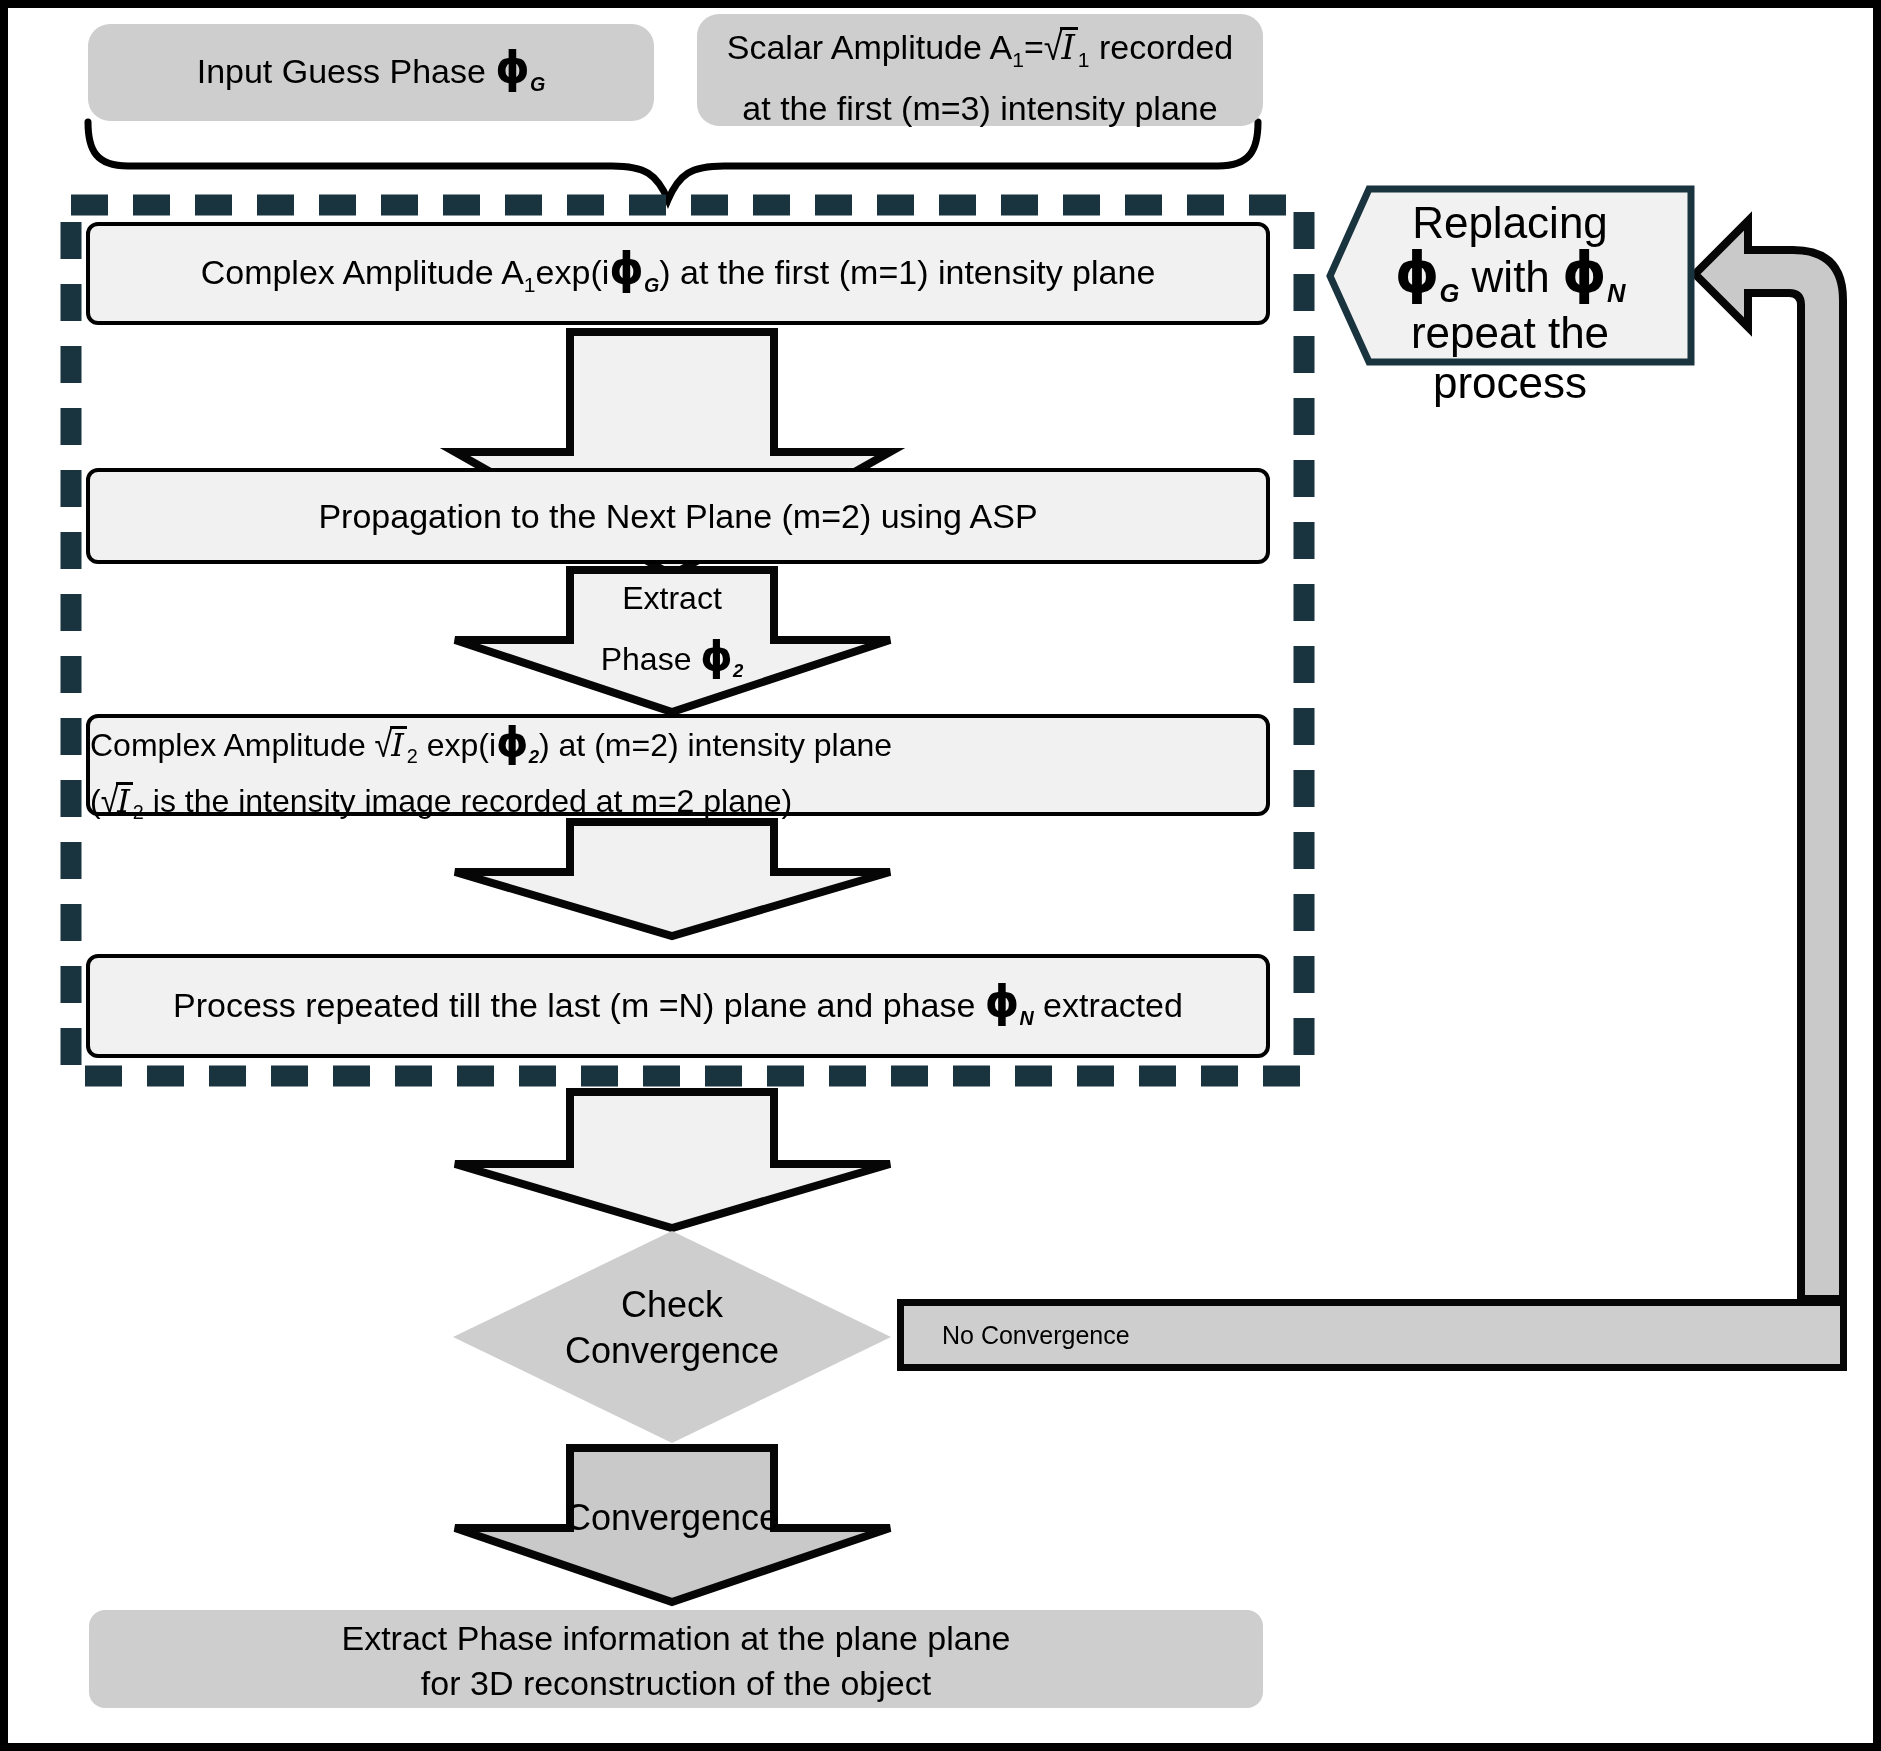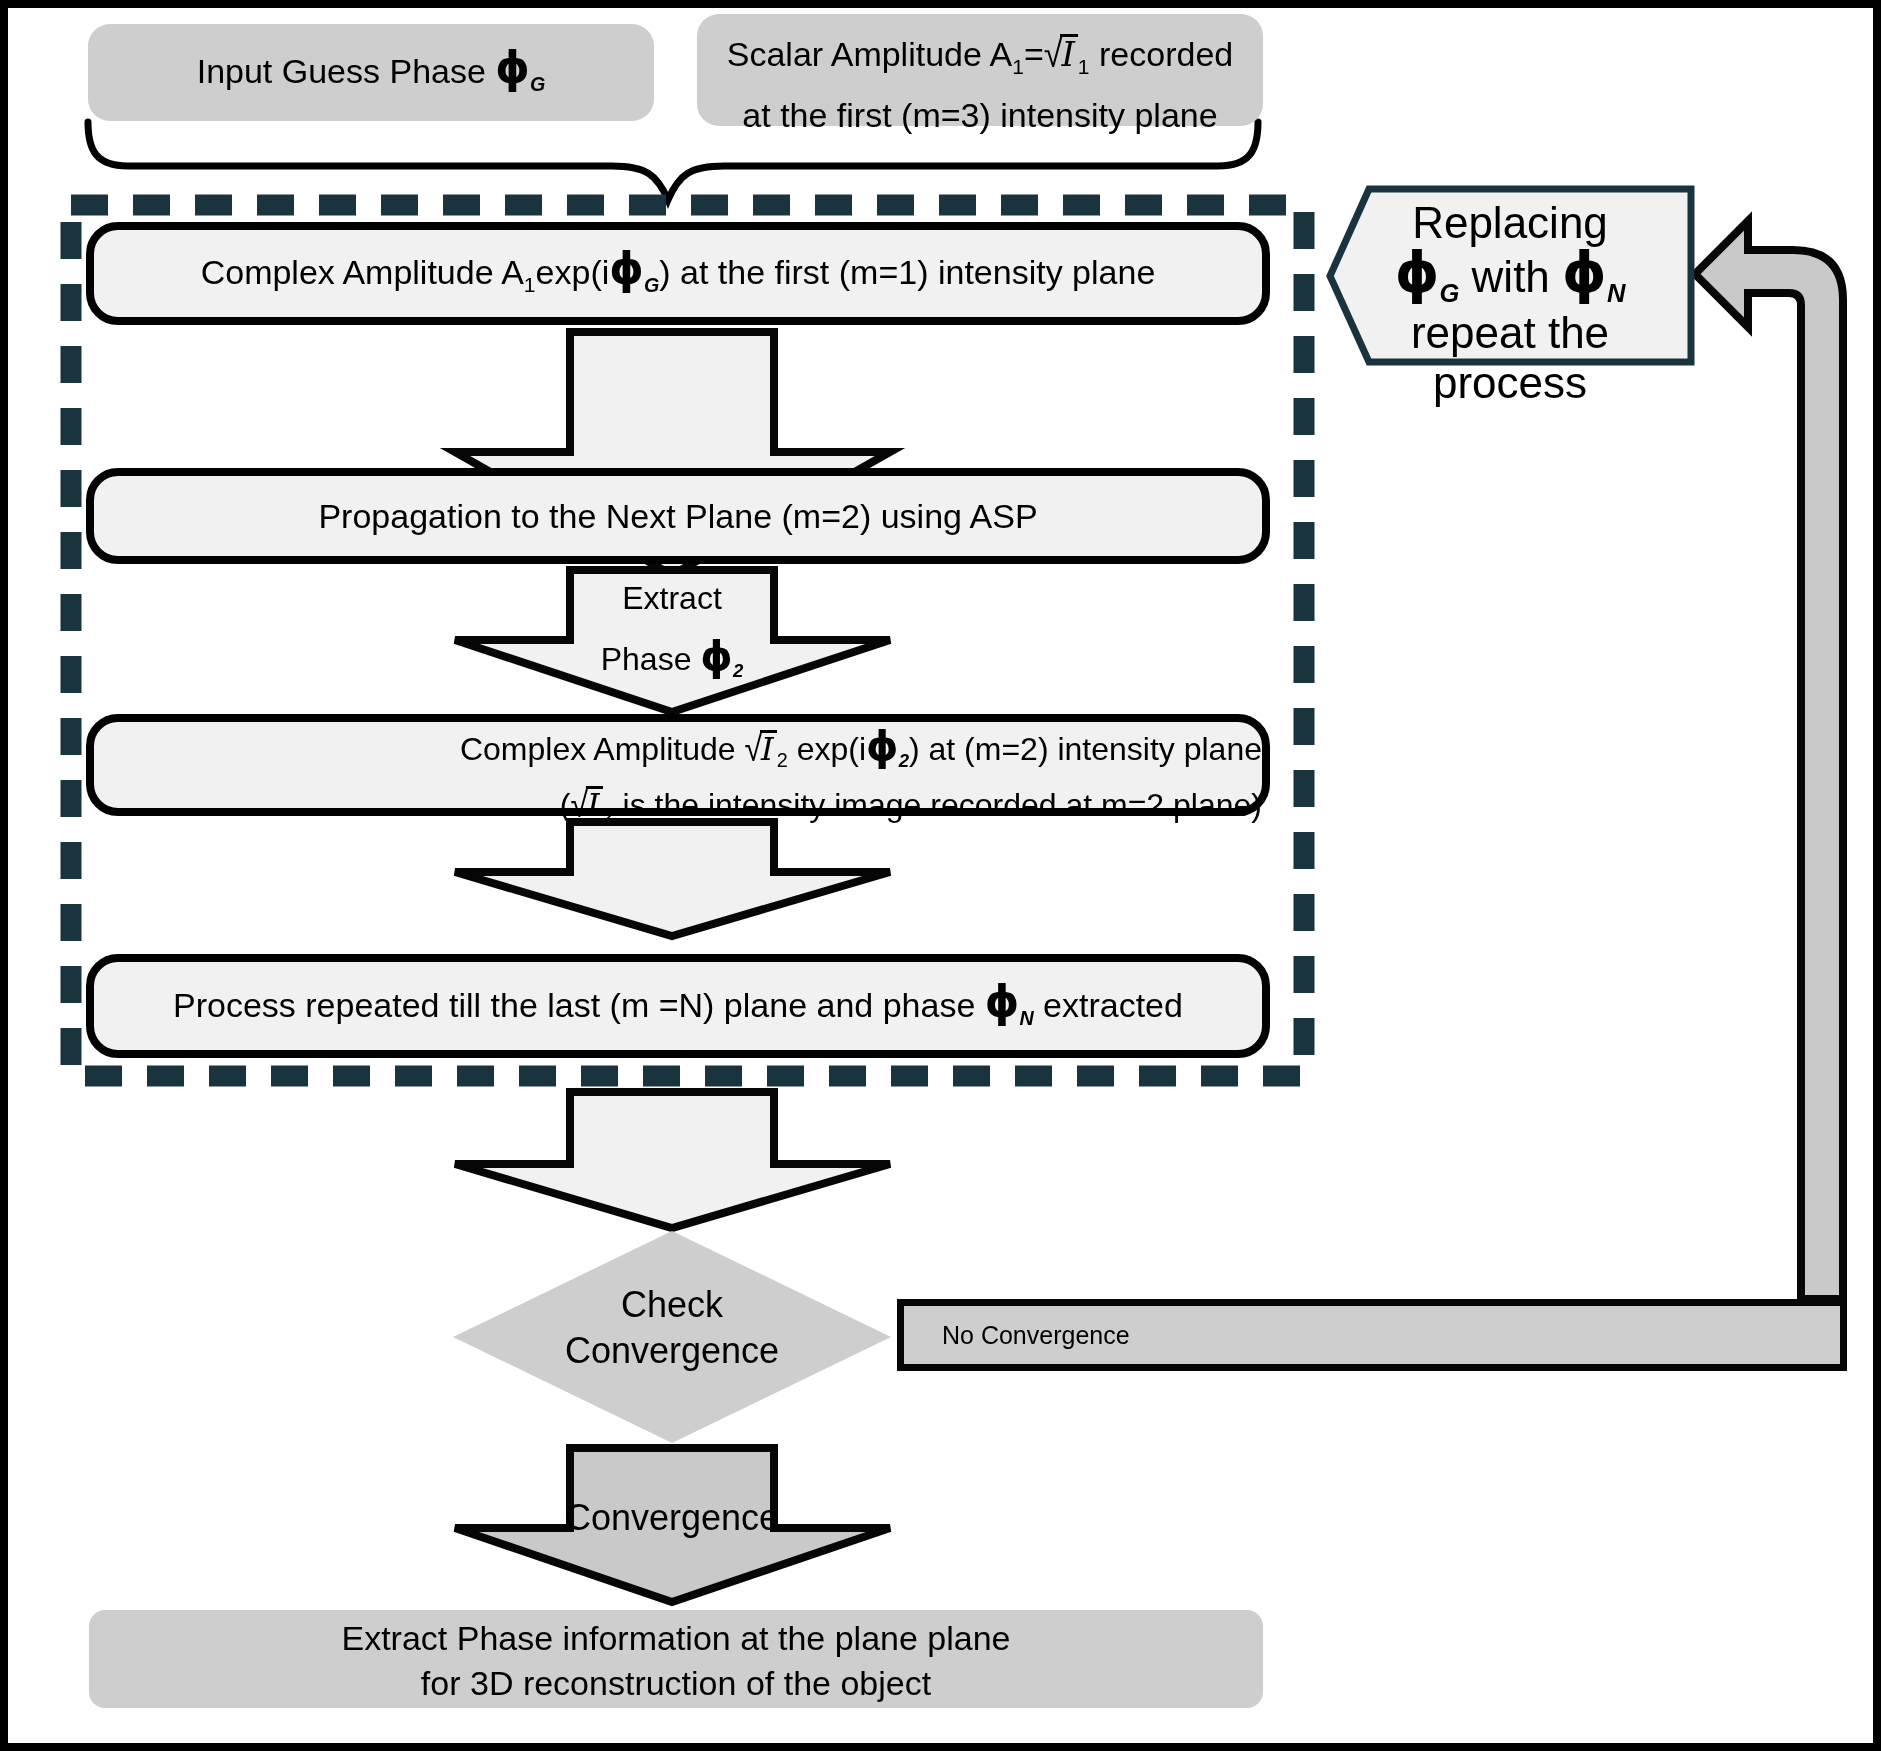--- a/index.html
+++ b/index.html
@@ -4,21 +4,21 @@
 <style>
   html,body{margin:0;padding:0;background:#ffffff;}
   .canvas{
     position:relative;width:1881px;height:1751px;background:#fff;overflow:hidden;
     font-family:"Liberation Sans","DejaVu Sans",sans-serif;color:#000;
   }
   .frame{position:absolute;inset:0;border:8px solid #000;z-index:6;pointer-events:none;}
   svg.layer{position:absolute;left:0;top:0;z-index:1;}
   .node,.lbl{position:absolute;z-index:2;box-sizing:border-box;}
   .shade-box{background:var(--shade-fill);border-radius:22px;text-align:center;}
-  .lite-box{background:var(--node-fill);border:8px solid #000000;border-radius:32px;text-align:right;}
+  .lite-box{background:var(--node-fill);border:4px solid #000000;border-radius:12px;text-align:left;}
   .flexc{display:flex;align-items:center;justify-content:center;}
   .t34{font-size:34px;}
   .t33{font-size:32px;}
   .t36{font-size:36px;}
   .t38{font-size:25px;}
   .t32{font-size:44px;}
   .lbl{text-align:center;}
   sub.sub{font-size:0.62em;font-weight:inherit;}
   sub.phisub{font-size:0.58em;font-style:italic;font-weight:700;}
   .phi{font-weight:700;font-size:1.28em;font-family:"DejaVu Sans",sans-serif;line-height:0.9;}
@@ -59,21 +59,21 @@
     <path class="svg-shade" d="M 1695 274 L 1748 221 L 1748 250 L 1793 250 Q 1843 250 1843 300 L 1843 1299
          L 1801 1299 L 1801 305 Q 1801 293 1789 293 L 1748 293 L 1748 327 Z"></path>
 
     <path class="svg-pent" d="M 1369 189 H 1691 V 362 H 1369 L 1330 276 Z"></path>
   </svg>
 
   <div class="node shade-box flexc t34" style="left:88px;top:24px;width:566px;height:97px;">
     <span>Input Guess Phase <span class="phi">ϕ</span><sub class="phisub">G</sub></span>
   </div>
 
-  <div class="node shade-box t34" style="left:697px;top:14px;width:566px;height:112px;padding-top:16px;line-height:49px;">
+  <div class="node shade-box t34" style="left:697px;top:14px;width:566px;height:112px;padding-top:9px;line-height:49px;">
     <div>Scalar Amplitude A<sub class="sub">1</sub>=<span class="sqrt"><span class="rad">√</span><span class="ov">I</span><sub class="sub">1</sub></span> recorded</div>
     <div>at the first (m=3) intensity plane</div>
   </div>
 
   <div class="node lite-box flexc t34" style="left:86px;top:222px;width:1184px;height:103px;">
     <span>Complex Amplitude A<sub class="sub">1</sub>exp(i<span class="phi">ϕ</span><sub class="phisub">G</sub>) at the first (m=1) intensity plane</span>
   </div>
 
   <div class="node lite-box flexc t34" style="left:86px;top:468px;width:1184px;height:96px;">
     <span>Propagation to the Next Plane (m=2) using ASP</span>

